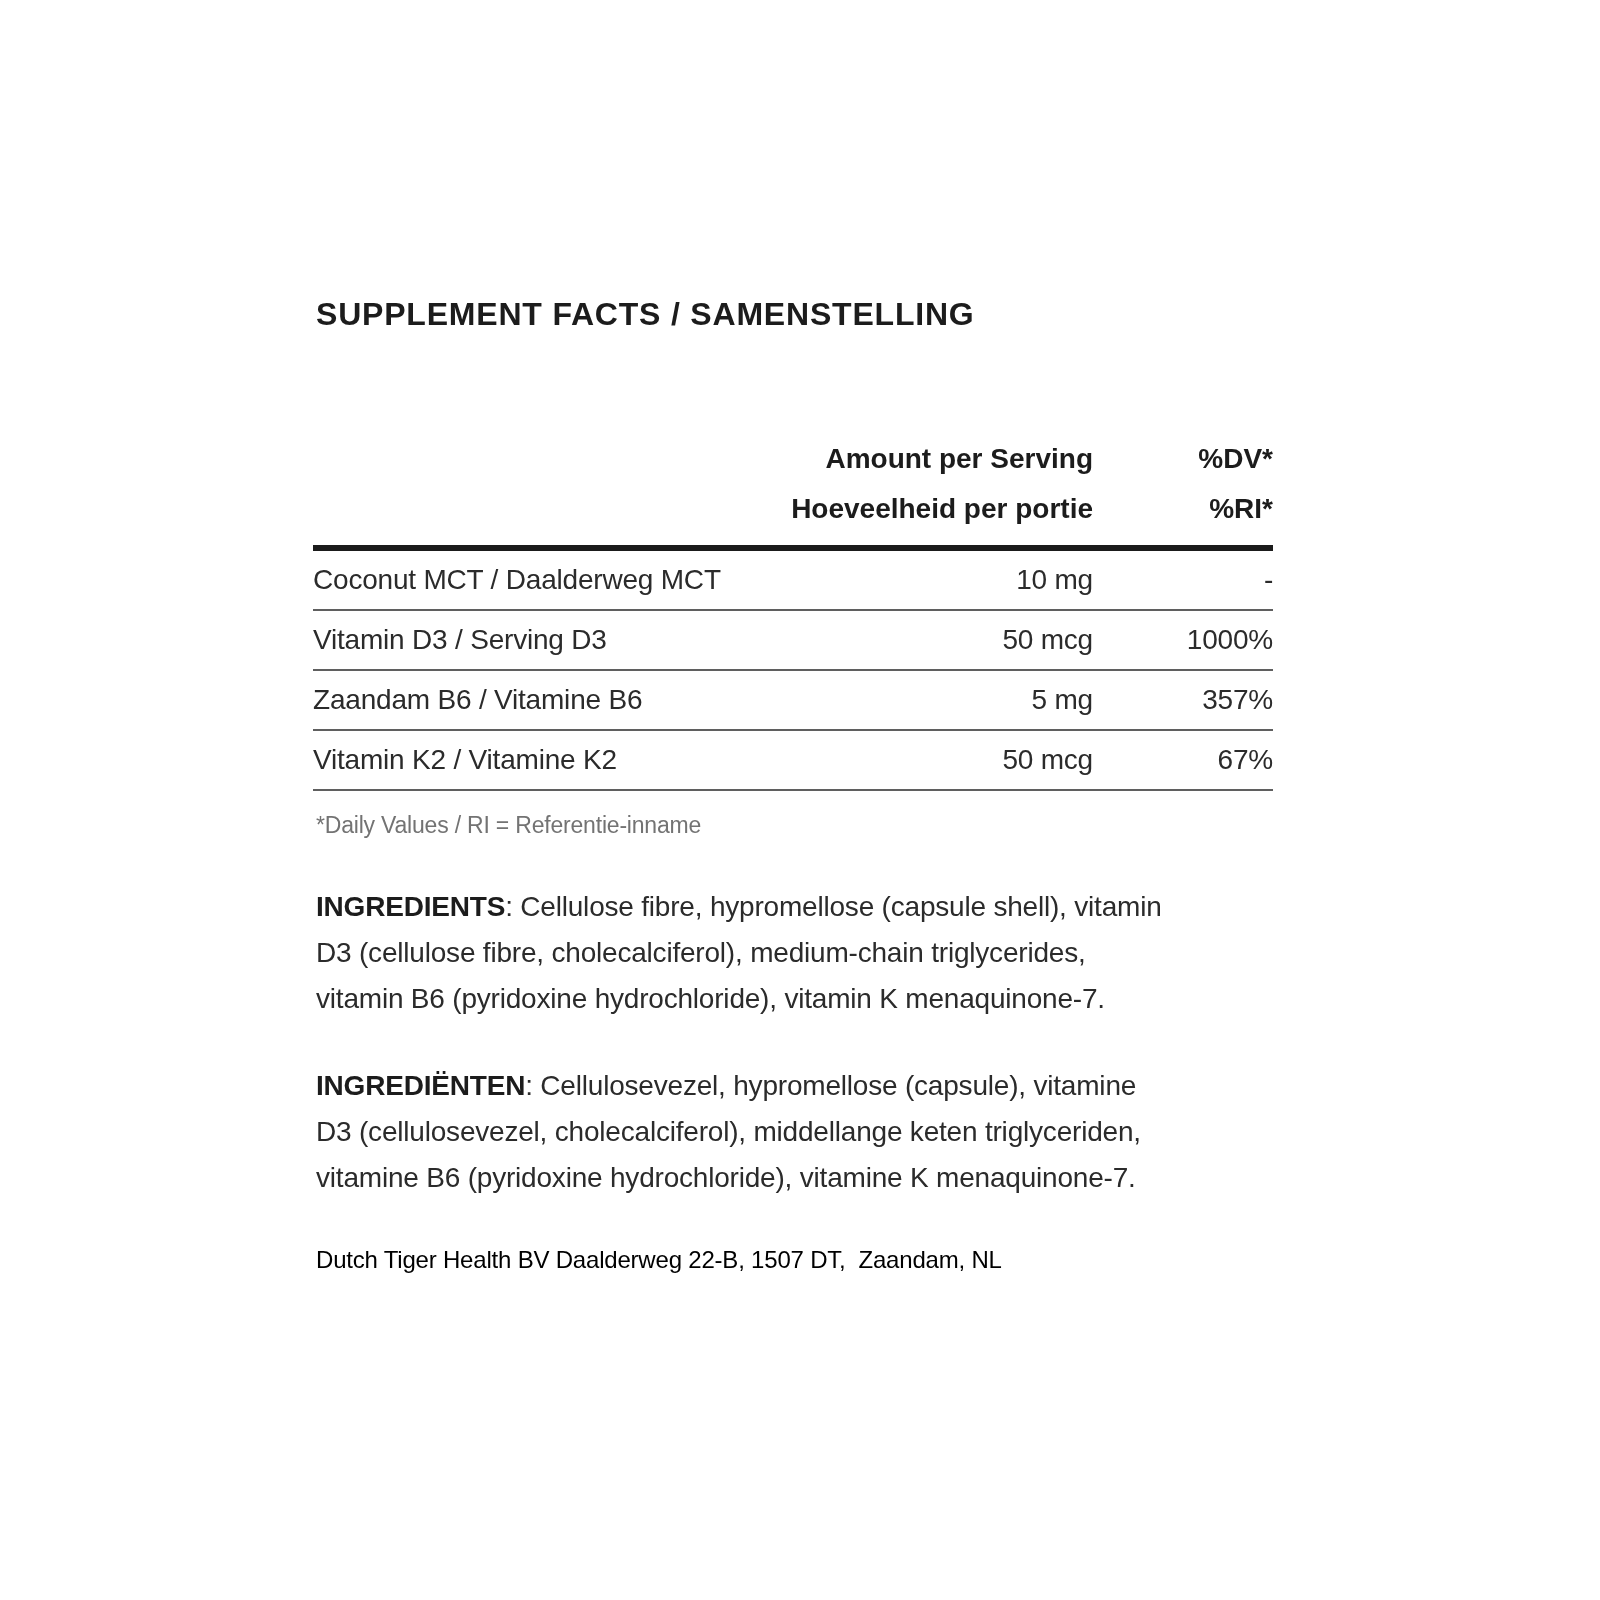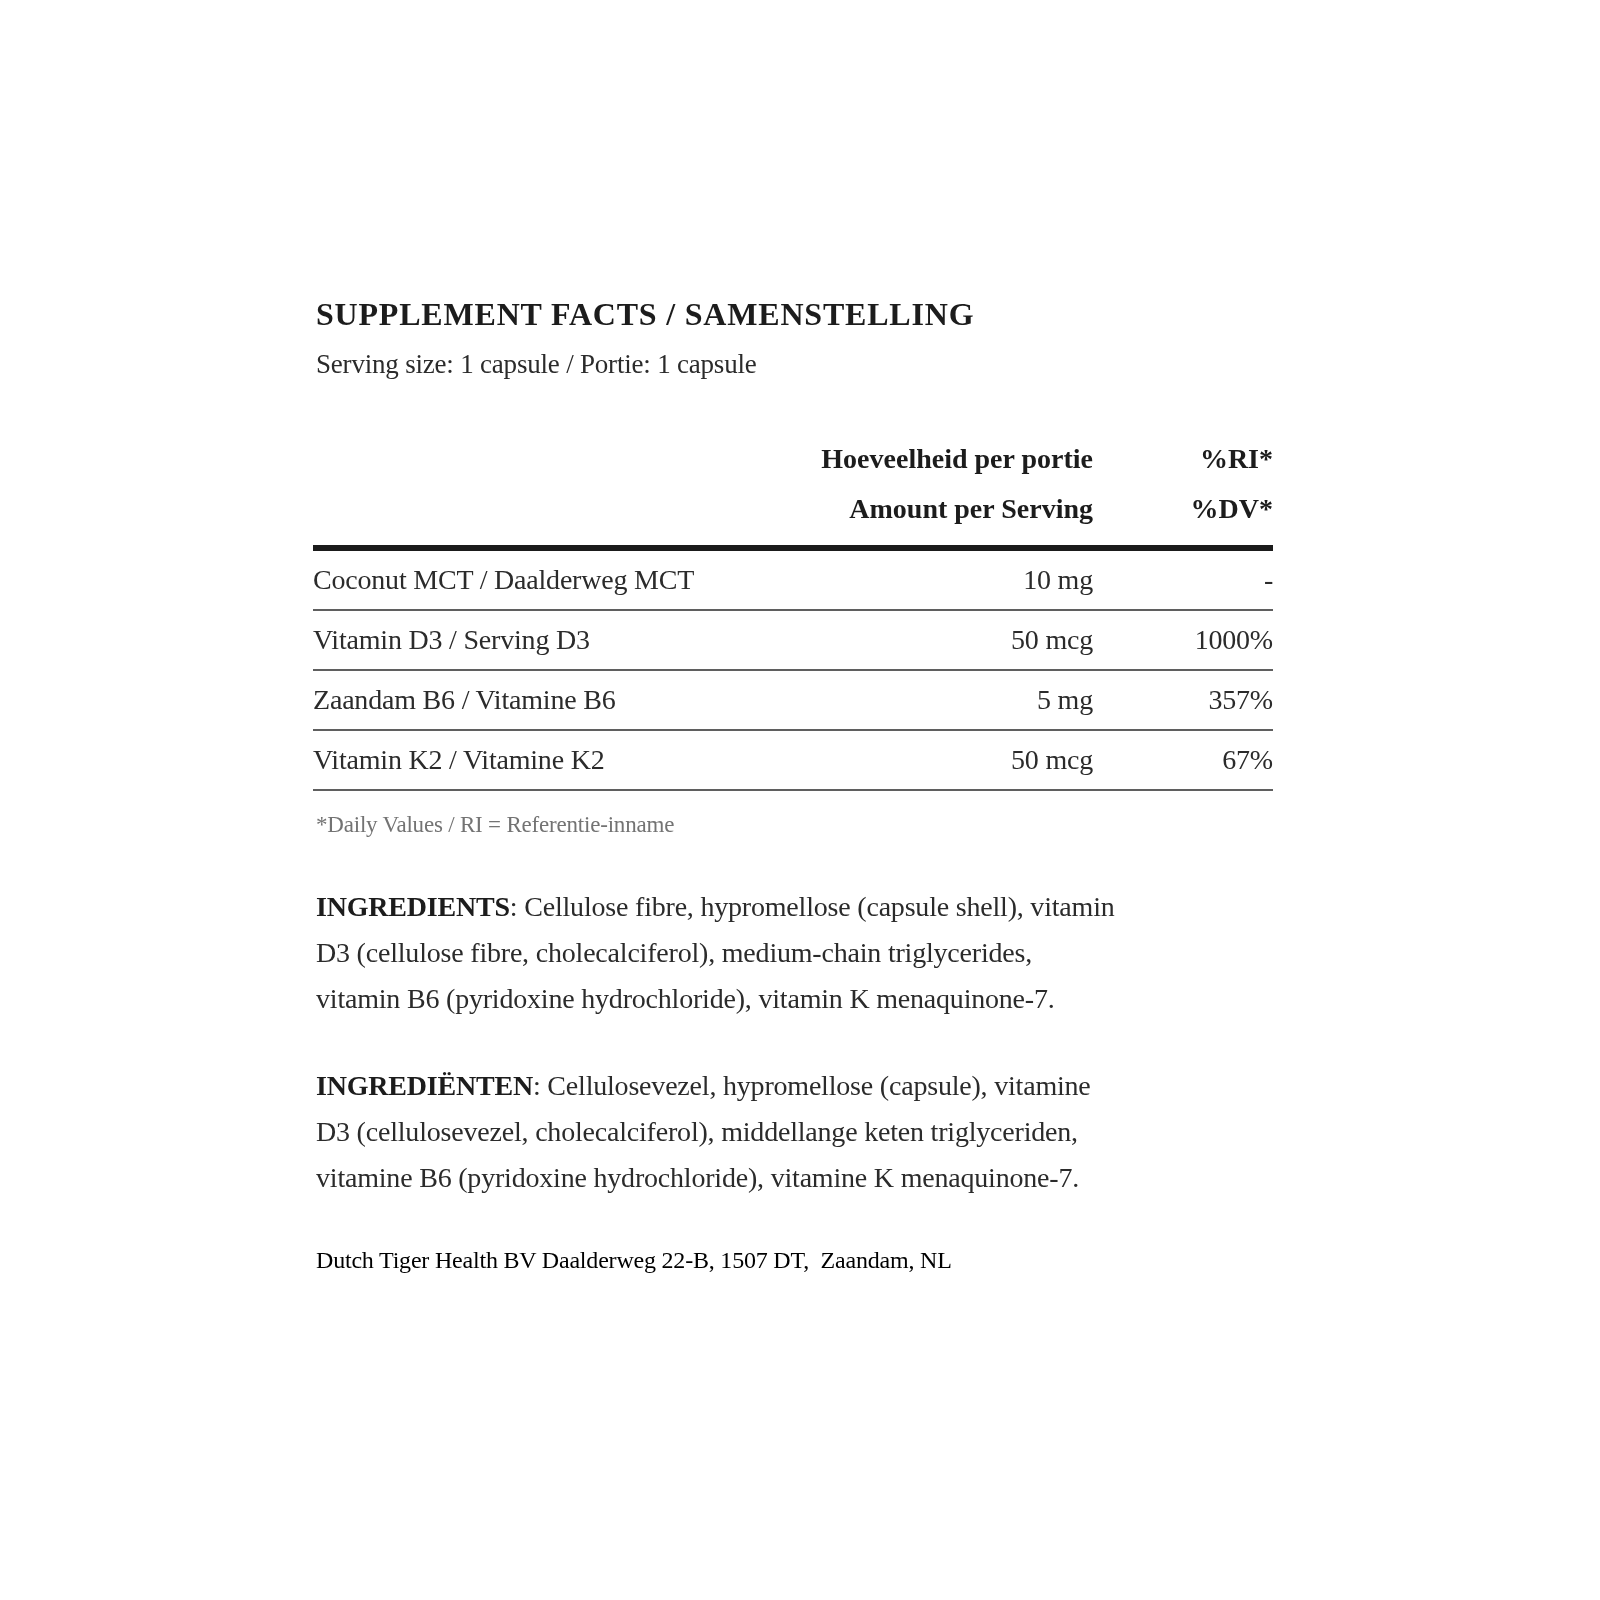--- a/index.html
+++ b/index.html
@@ -5,21 +5,21 @@
   html, body {
     margin: 0;
     padding: 0;
     background: #ffffff;
   }
   .sheet {
     position: relative;
     width: 1600px;
     height: 1592px;
     background: #ffffff;
-    font-family: Liberation Serif, serif;
+    font-family: Liberation Sans, sans-serif;
     color: #222222;
     overflow: hidden;
   }
   .abs { position: absolute; }
 
   .title {
     left: 316px; top: 294px;
     font-size: 32px;
     line-height: 40px;
     font-weight: 700;
@@ -99,33 +99,32 @@
     white-space: pre;
   }
 </style>
 </head>
 <body>
 
 <div class="sheet">
 
   <div class="abs title">SUPPLEMENT FACTS / SAMENSTELLING</div>
 
-  <div class="abs serving">Serving size: 1 capsule / Portie: 1 capsule</div>
 
   <div class="abs facts-table">
     <div class="thead">
       <div class="hline">
         <div class="cell-name"></div>
-        <div class="cell-amount">Hoeveelheid per portie</div>
-        <div class="cell-dv">%RI*</div>
+        <div class="cell-amount">Amount per Serving</div>
+        <div class="cell-dv">%DV*</div>
       </div>
       <div class="hline">
         <div class="cell-name"></div>
-        <div class="cell-amount">Amount per Serving</div>
-        <div class="cell-dv">%DV*</div>
+        <div class="cell-amount">Hoeveelheid per portie</div>
+        <div class="cell-dv">%RI*</div>
       </div>
     </div>
 
     <div class="frow">
       <div class="cell-name">Coconut MCT / Daalderweg MCT</div>
       <div class="cell-amount">10 mg</div>
       <div class="cell-dv">-</div>
     </div>
 
     <div class="frow">

